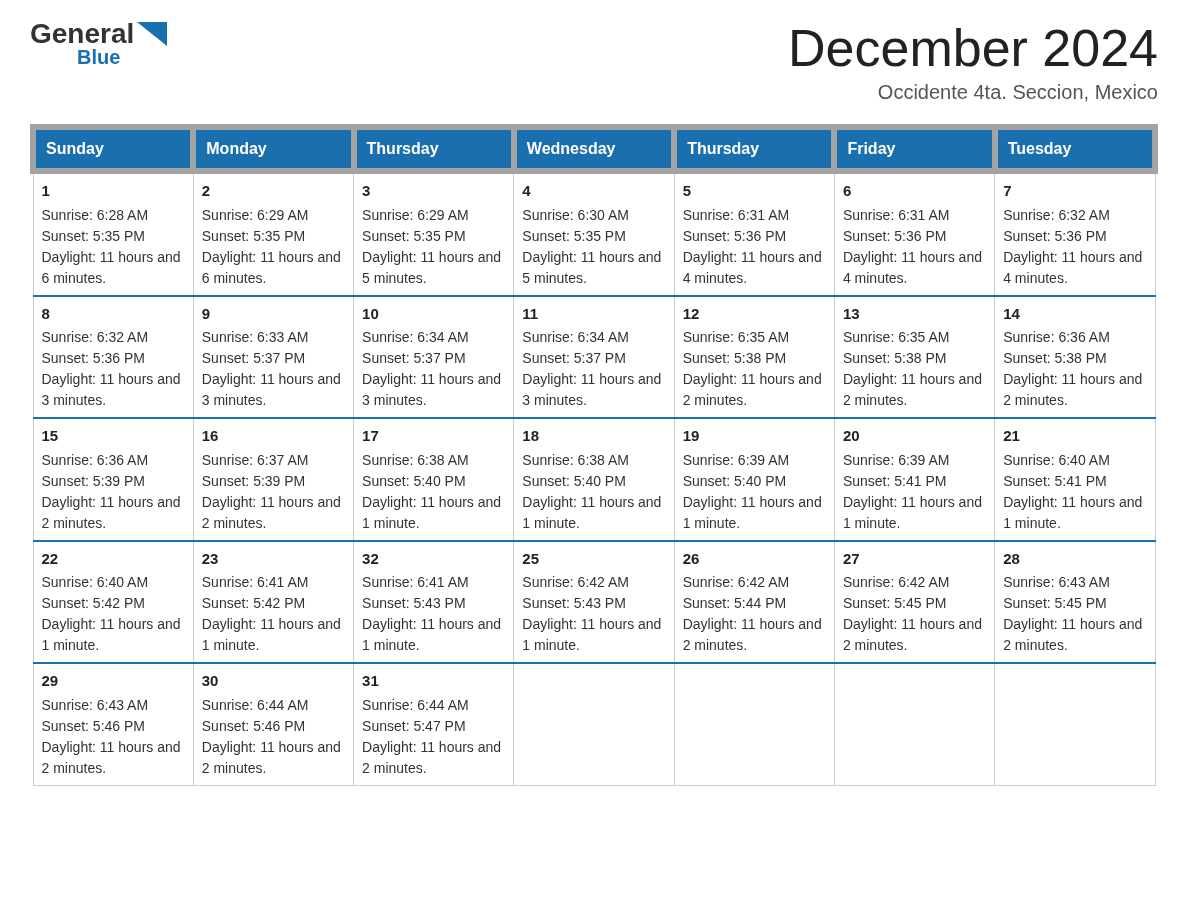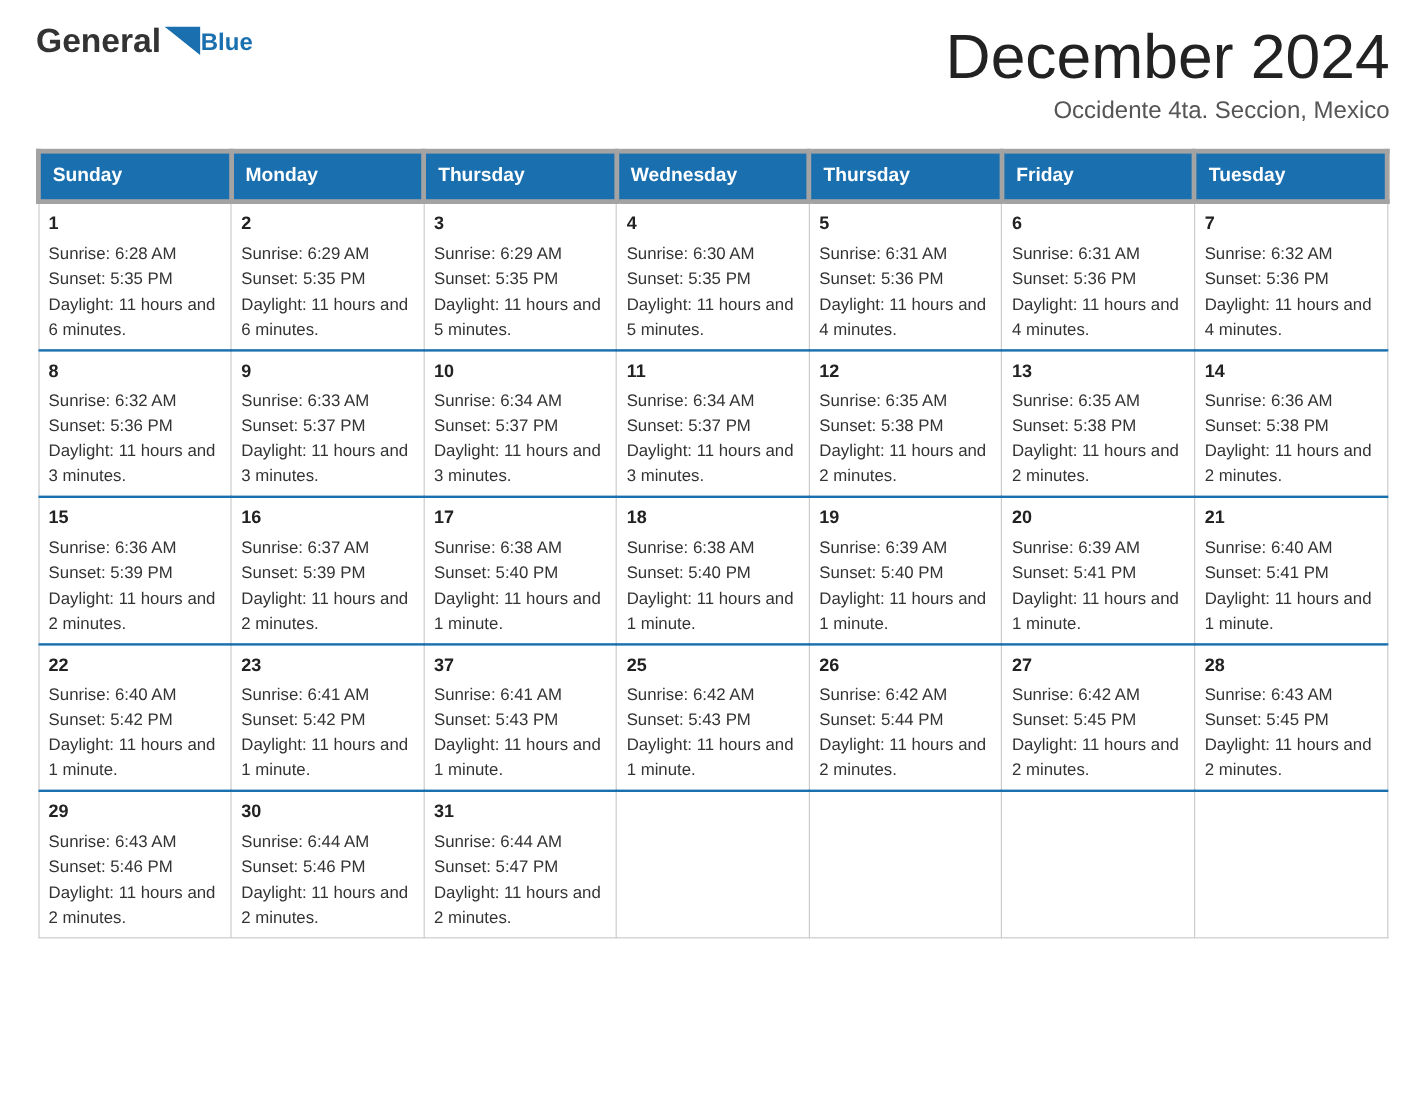--- a/index.html
+++ b/index.html
@@ -13,22 +13,22 @@
 
     .header {
       display: flex;
       justify-content: space-between;
       align-items: flex-start;
       margin-bottom: 20px;
     }
 
     .logo {
       display: flex;
-      flex-direction: row;
-      align-items: flex-end;
+      flex-direction: column;
+      align-items: center;
     }
 
     .logo-text {
       display: flex;
       align-items: center;
       font-size: 28px;
       font-weight: bold;
       color: #333;
       line-height: 1;
     }
@@ -64,21 +64,21 @@
       border-collapse: collapse;
     }
 
     thead tr th {
       background-color: #1a6faf;
       color: #fff;
       font-size: 16px;
       font-weight: bold;
       padding: 10px 10px;
       text-align: left;
-      border: 4px solid #a3a3a3;
+      border: 6px solid #a3a3a3;
     }
 
     tbody tr td {
       border: 1px solid #ccc;
       vertical-align: top;
       padding: 6px 8px;
       font-size: 13px;
       color: #333;
       line-height: 1.5;
       min-height: 110px;
@@ -166,21 +166,21 @@
         <td><span class="day-number">16</span><span class="day-info">Sunrise: 6:37 AM<br>Sunset: 5:39 PM<br>Daylight: 11 hours and 2 minutes.</span></td>
         <td><span class="day-number">17</span><span class="day-info">Sunrise: 6:38 AM<br>Sunset: 5:40 PM<br>Daylight: 11 hours and 1 minute.</span></td>
         <td><span class="day-number">18</span><span class="day-info">Sunrise: 6:38 AM<br>Sunset: 5:40 PM<br>Daylight: 11 hours and 1 minute.</span></td>
         <td><span class="day-number">19</span><span class="day-info">Sunrise: 6:39 AM<br>Sunset: 5:40 PM<br>Daylight: 11 hours and 1 minute.</span></td>
         <td><span class="day-number">20</span><span class="day-info">Sunrise: 6:39 AM<br>Sunset: 5:41 PM<br>Daylight: 11 hours and 1 minute.</span></td>
         <td><span class="day-number">21</span><span class="day-info">Sunrise: 6:40 AM<br>Sunset: 5:41 PM<br>Daylight: 11 hours and 1 minute.</span></td>
       </tr>
       <tr>
         <td><span class="day-number">22</span><span class="day-info">Sunrise: 6:40 AM<br>Sunset: 5:42 PM<br>Daylight: 11 hours and 1 minute.</span></td>
         <td><span class="day-number">23</span><span class="day-info">Sunrise: 6:41 AM<br>Sunset: 5:42 PM<br>Daylight: 11 hours and 1 minute.</span></td>
-        <td><span class="day-number">37</span><span class="day-info">Sunrise: 6:41 AM<br>Sunset: 5:43 PM<br>Daylight: 11 hours and 1 minute.</span></td>
+        <td><span class="day-number">32</span><span class="day-info">Sunrise: 6:41 AM<br>Sunset: 5:43 PM<br>Daylight: 11 hours and 1 minute.</span></td>
         <td><span class="day-number">25</span><span class="day-info">Sunrise: 6:42 AM<br>Sunset: 5:43 PM<br>Daylight: 11 hours and 1 minute.</span></td>
         <td><span class="day-number">26</span><span class="day-info">Sunrise: 6:42 AM<br>Sunset: 5:44 PM<br>Daylight: 11 hours and 2 minutes.</span></td>
         <td><span class="day-number">27</span><span class="day-info">Sunrise: 6:42 AM<br>Sunset: 5:45 PM<br>Daylight: 11 hours and 2 minutes.</span></td>
         <td><span class="day-number">28</span><span class="day-info">Sunrise: 6:43 AM<br>Sunset: 5:45 PM<br>Daylight: 11 hours and 2 minutes.</span></td>
       </tr>
       <tr>
         <td><span class="day-number">29</span><span class="day-info">Sunrise: 6:43 AM<br>Sunset: 5:46 PM<br>Daylight: 11 hours and 2 minutes.</span></td>
         <td><span class="day-number">30</span><span class="day-info">Sunrise: 6:44 AM<br>Sunset: 5:46 PM<br>Daylight: 11 hours and 2 minutes.</span></td>
         <td><span class="day-number">31</span><span class="day-info">Sunrise: 6:44 AM<br>Sunset: 5:47 PM<br>Daylight: 11 hours and 2 minutes.</span></td>
         <td></td>

